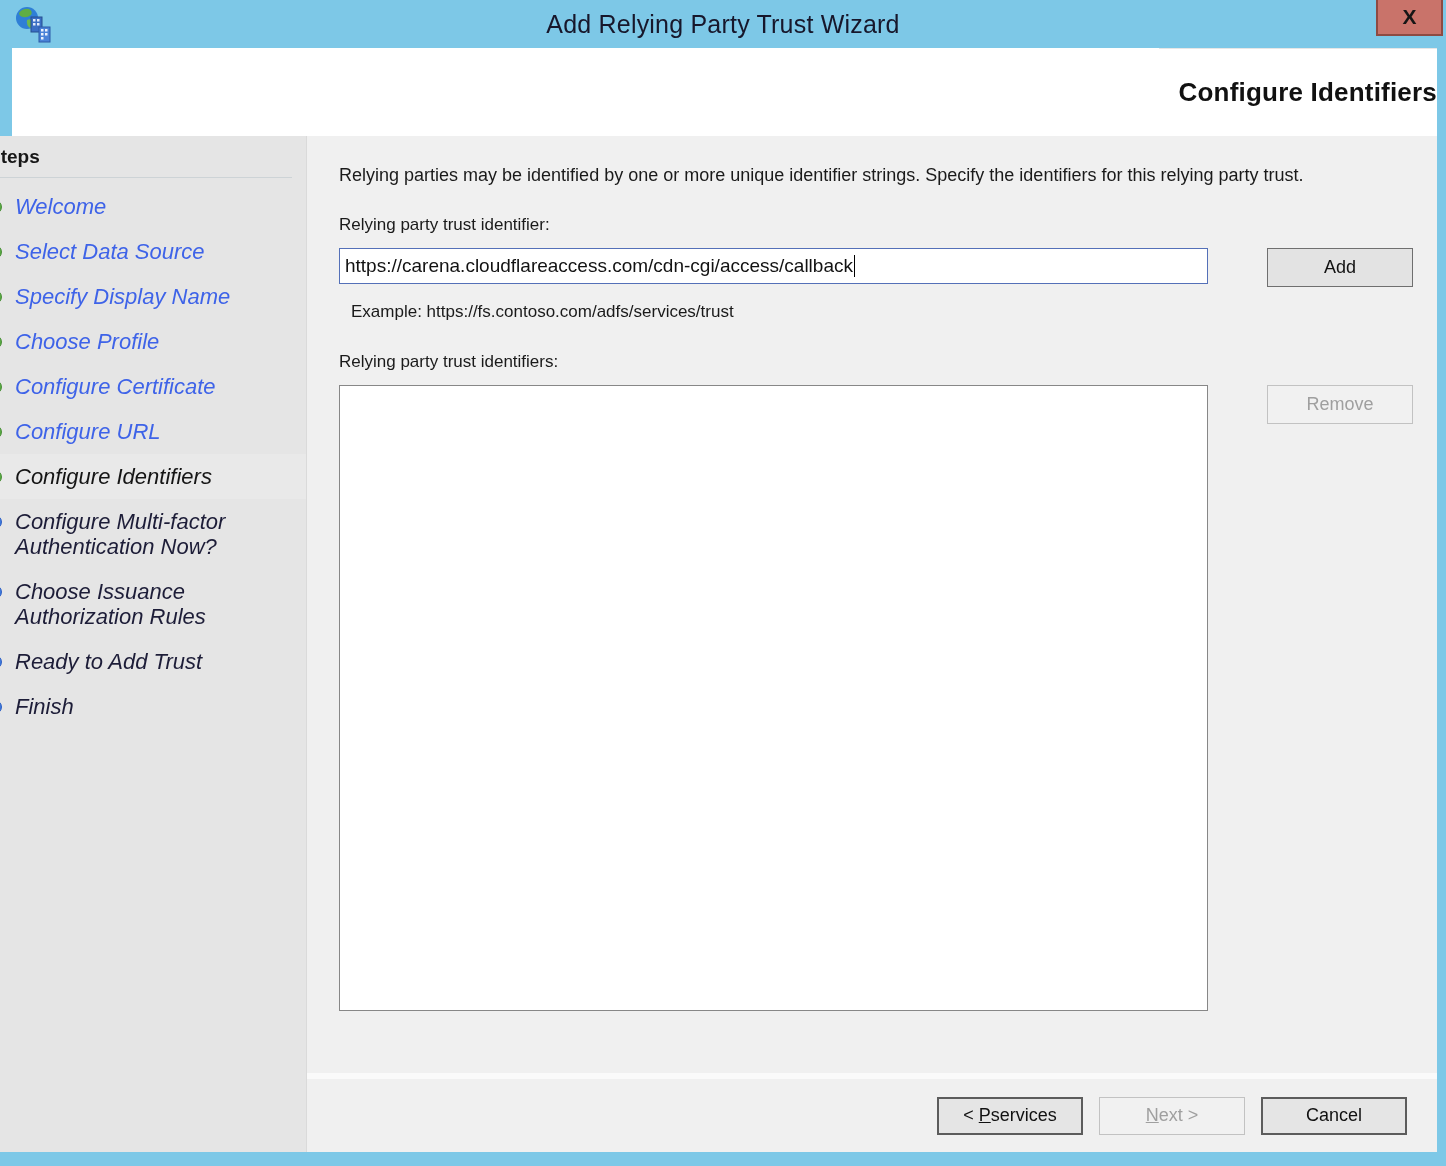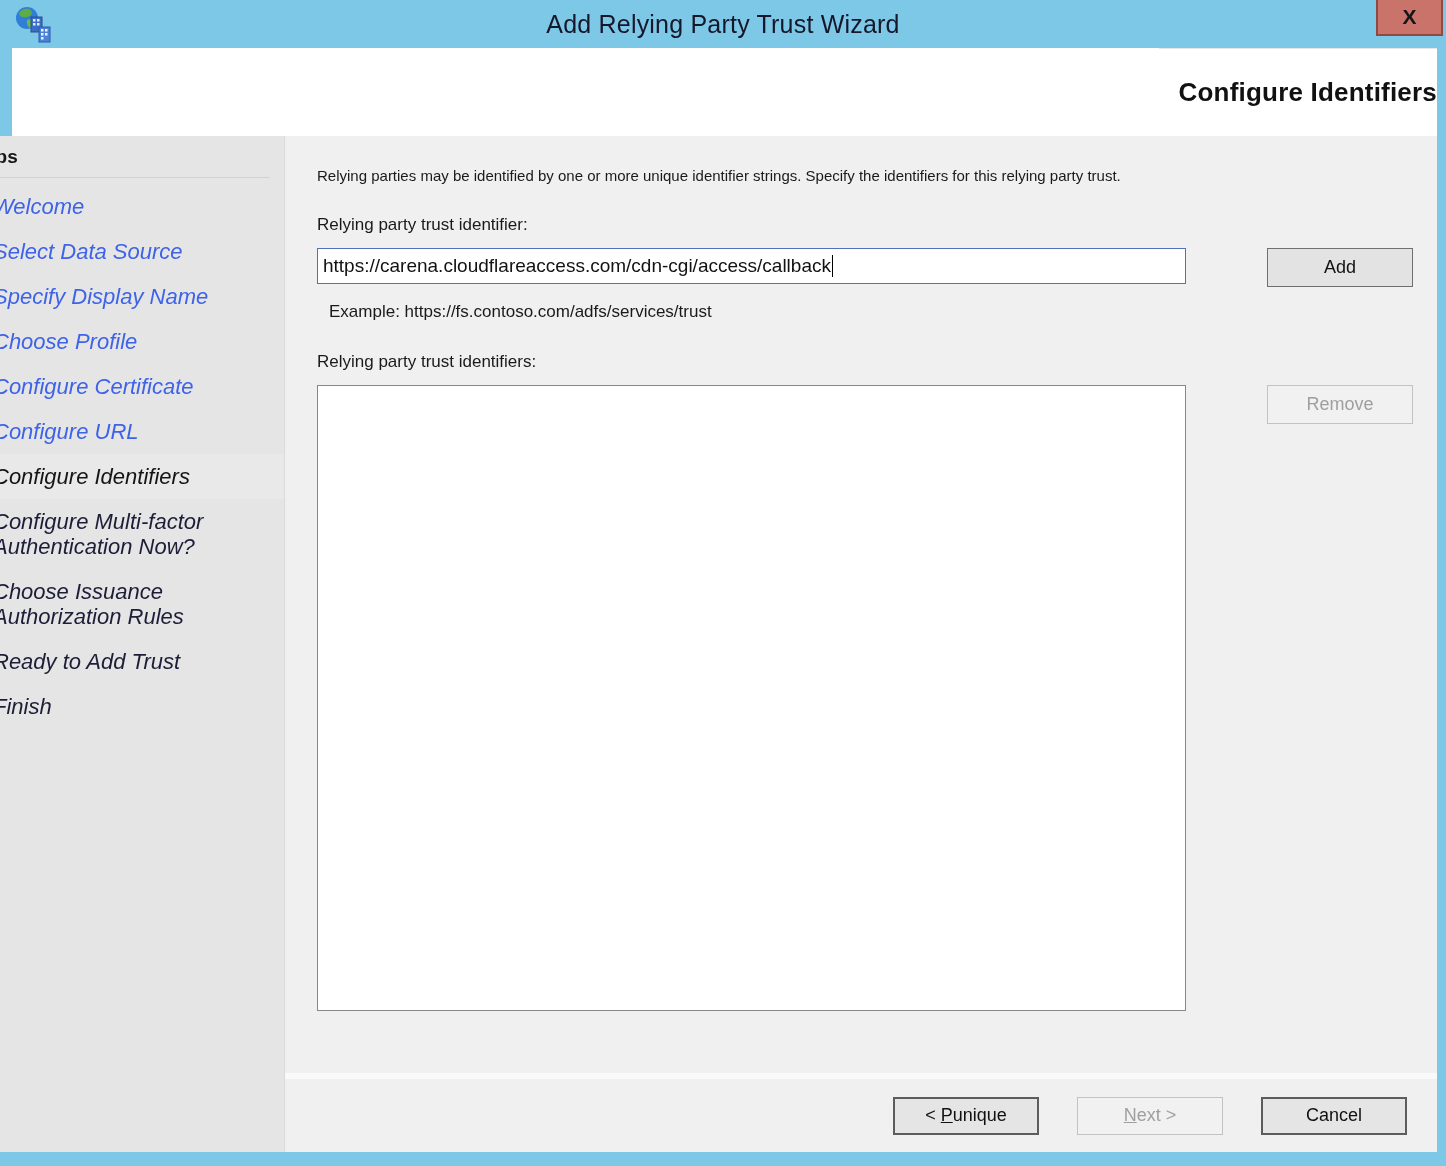--- a/index.html
+++ b/index.html
@@ -74,21 +74,21 @@
   .step.current .step-label { color:#151515; }
   .step.pending .step-label { color:#1d1d38; }
 
   
   .main-col {
     flex:1; display:flex; flex-direction:column;
     background:#f0f0f0; border-left:1px solid #dadada; min-width:0;
   }
   .main-content { flex:1; padding:26px 24px 0 32px; }
 
-  .description { font-size:15px; color:#1a1a1a; max-width:1040px; line-height:27px; margin-bottom:26px; }
+  .description { font-size:18px; color:#1a1a1a; max-width:1040px; line-height:27px; margin-bottom:26px; }
 
   .field-label { font-size:17px; color:#1a1a1a; margin-bottom:13px; }
 
   .field-row { display:flex; align-items:flex-start;gap:32px; }
   .grow-col { width:869px; flex:none; }
   .btn-col { margin-left:27px; flex:none; }
 
   .textbox {
     height:36px; background:#ffffff;
     border:1px solid var(--input-focus-blue, #5470b8);
@@ -99,21 +99,21 @@
 
   .example-text { font-size:17px; color:#1a1a1a; margin:15px 0 30px 12px; }
 
   .listbox {
     height:626px; background:#ffffff; border:1px solid #878787;
     list-style:none; overflow:auto;
   }
 
   .push-btn {
     width:146px; height:39px; font-family:inherit; font-size:18px; color:#111;
-    background:#e3e3e3; border:1px solid #6f6f6f; cursor:default;margin-left:22px;
+    background:#e3e3e3; border:1px solid #6f6f6f; cursor:default;
   }
   .push-btn.disabled {
     background:#f1f1f1; border:1px solid #c2c2c2; color:#9f9f9f;
   }
 
   
   .footer {
     flex:none; height:79px; background:#f0f0f0; border-top:6px solid #fafafa;
     display:flex; align-items:center; justify-content:flex-end;
     padding-right:30px; gap:16px;
@@ -233,21 +233,21 @@
             <div class="grow-col">
               <ul class="listbox"></ul>
             </div>
             <div class="btn-col">
               <button class="push-btn disabled" disabled="">Remove</button>
             </div>
           </div>
         </div>
 
         <div class="footer">
-          <button class="push-btn enabled"><span>&lt; </span><u>P</u><span>unique</span></button>
+          <button class="push-btn enabled"><span>&lt; </span><u>P</u><span>services</span></button>
           <button class="push-btn disabled" disabled=""><span></span><u>N</u><span>ext &gt;</span></button>
           <button class="push-btn enabled">Cancel</button>
         </div>
       </div>
 
     </div>
   </div>
 </div>
 
 </body></html>

